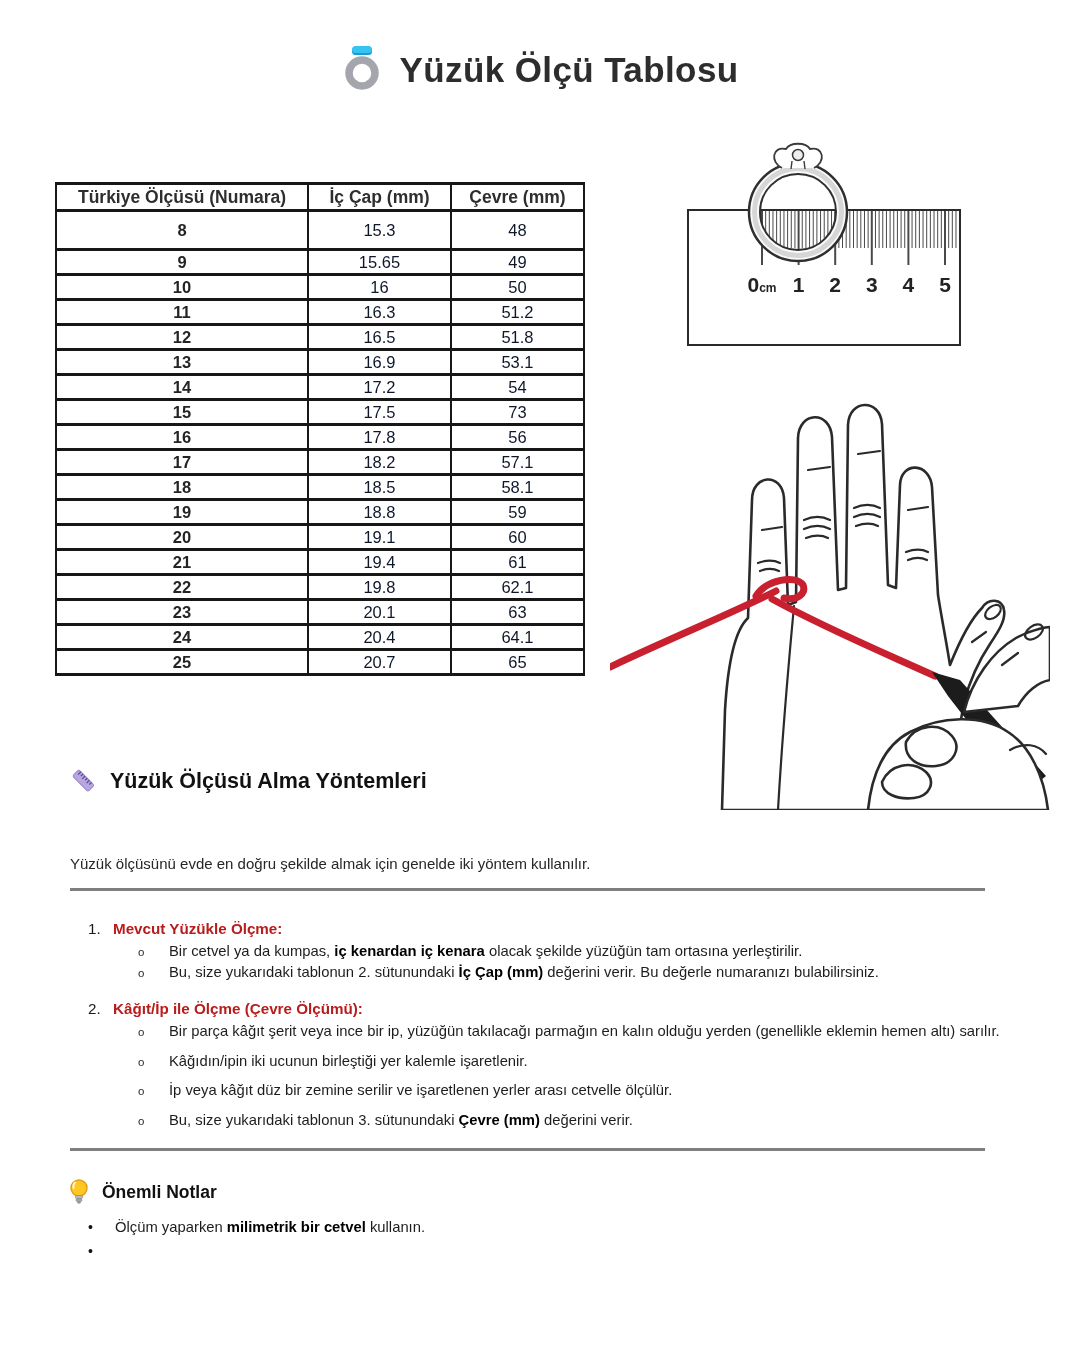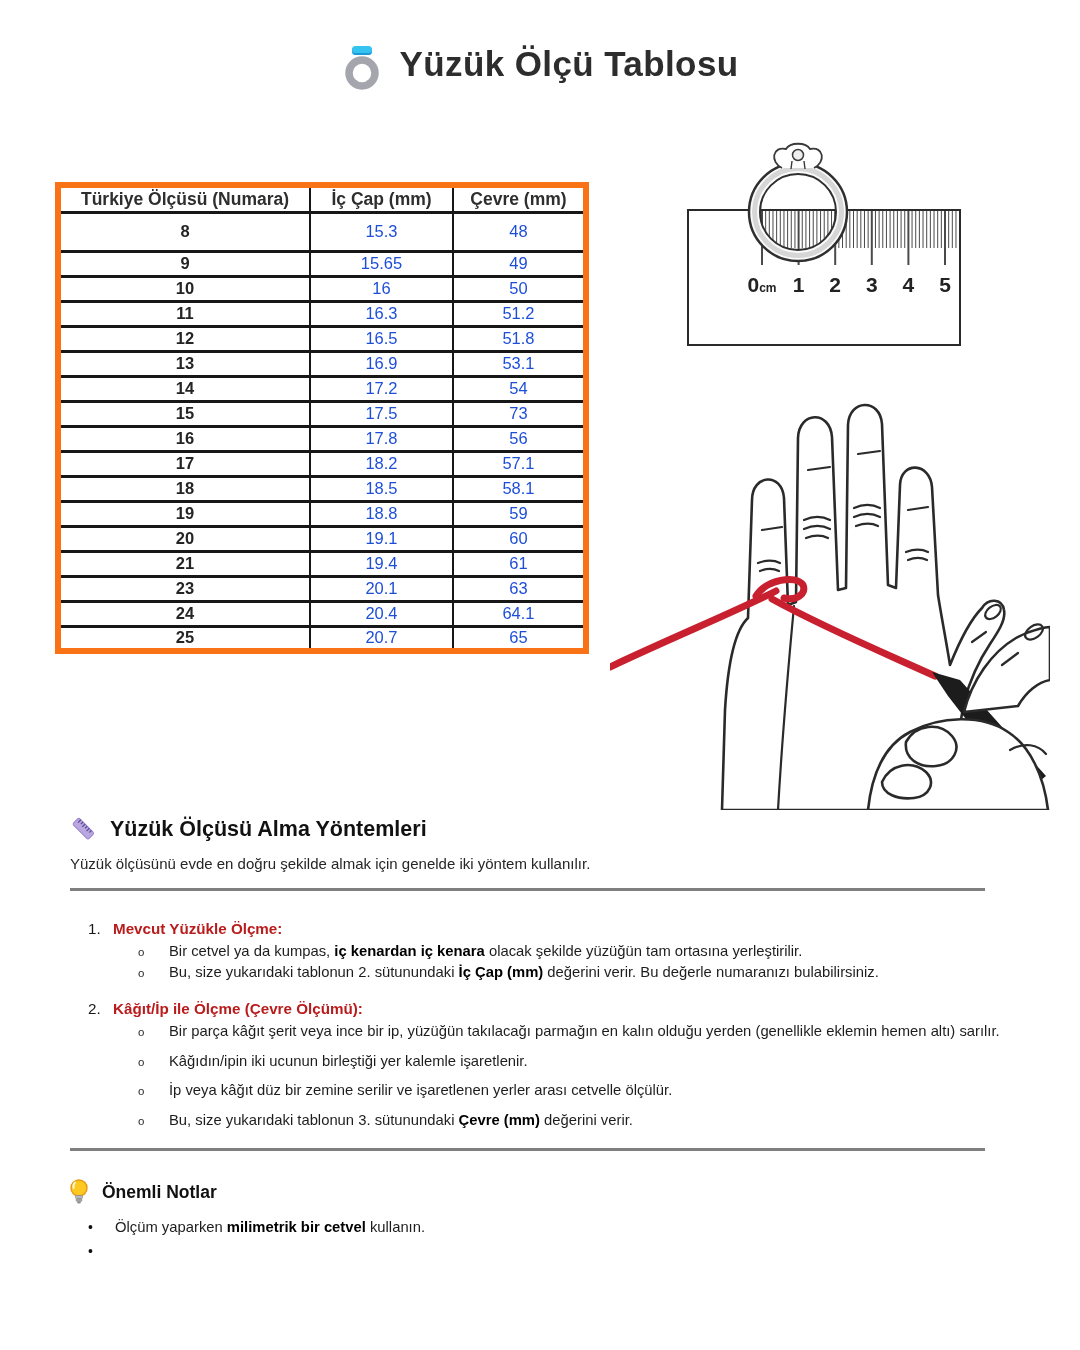--- a/index.html
+++ b/index.html
@@ -3,41 +3,41 @@
 <meta charset="utf-8">
 <style>
   * { margin:0; padding:0; box-sizing:border-box; }
   html,body { background:#ffffff; }
   body {
     width:1080px; height:1350px; position:relative; overflow:hidden;
     font-family:"Liberation Sans", sans-serif; color:#1f1f1f;
   }
   
   .title-row { position:absolute; top:44px; left:0; width:100%;
-    display:flex; justify-content:center; align-items:flex-start; gap:16px; }
+    display:flex; justify-content:center; align-items:flex-end; gap:16px; }
   .title-row h1 { font-size:35px; font-weight:bold; color:#2d2d2d; letter-spacing:.4px; }
   
   table.size-table { position:absolute; left:55px; top:182px; border-collapse:collapse;
     background:#fff; }
   table.size-table th, table.size-table td {
     border:2px solid #171717; border-top-width:3px; border-bottom-width:3px;
     text-align:center; vertical-align:middle; padding:0 4px; }
-  table.size-table { border:6px solid #f97316; }
+  table.size-table { border:1px solid #f97316; }
   table.size-table th { width:252px; height:27px; font-size:17.5px; font-weight:bold; color:#2e2e2e; }
   table.size-table th.c2 { width:143px; }
   table.size-table th.c3 { width:133px; }
-  table.size-table td { height:25px; font-size:16.5px; color:#1d4ed8; }
+  table.size-table td { height:25px; font-size:16.5px; color:#0f172a; }
   table.size-table td.c1 { font-weight:bold; color:#242424; }
   table.size-table tr.first td { height:39px; }
   
   .ruler-fig { position:absolute; left:660px; top:140px; width:320px; height:220px; }
   .hand-fig  { position:absolute; left:610px; top:380px; width:440px; height:430px; }
   
   .sec-head { position:absolute; display:flex; align-items:center; gap:12px; }
-  .sec-head.methods-head { left:68px; top:814px; }
+  .sec-head.methods-head { left:68px; top:766px; }
   .sec-head h2 { font-size:21.5px; font-weight:bold; color:#111; }
   .intro { position:absolute; left:70px; top:855px; font-size:15px; color:#262626; }
   .hr { position:absolute; left:70px; width:915px; height:3px; background:#7f7f7f; }
   .hr.hr1 { top:888px; } .hr.hr2 { top:1148px; }
   .methods-list { position:absolute; left:88px; top:918px; width:920px; }
   .m-item { margin-bottom:15px; }
   .m-item-head { display:flex; font-size:15.2px; line-height:21px; }
   .m-num { width:25px; color:#191919; }
   .m-title { font-weight:bold; color:#b91c1c; }
   .sub-bullets { margin-left:50px; margin-top:2px; }
@@ -134,20 +134,25 @@
       </tr>
       <tr>
         <td class="c1">20</td>
         <td class="c2">19.1</td>
         <td class="c3">60</td>
       </tr>
       <tr>
         <td class="c1">21</td>
         <td class="c2">19.4</td>
         <td class="c3">61</td>
+      </tr>
+      <tr>
+        <td class="c1">22</td>
+        <td class="c2">19.8</td>
+        <td class="c3">62.1</td>
       </tr>
       <tr>
         <td class="c1">23</td>
         <td class="c2">20.1</td>
         <td class="c3">63</td>
       </tr>
       <tr>
         <td class="c1">24</td>
         <td class="c2">20.4</td>
         <td class="c3">64.1</td>

